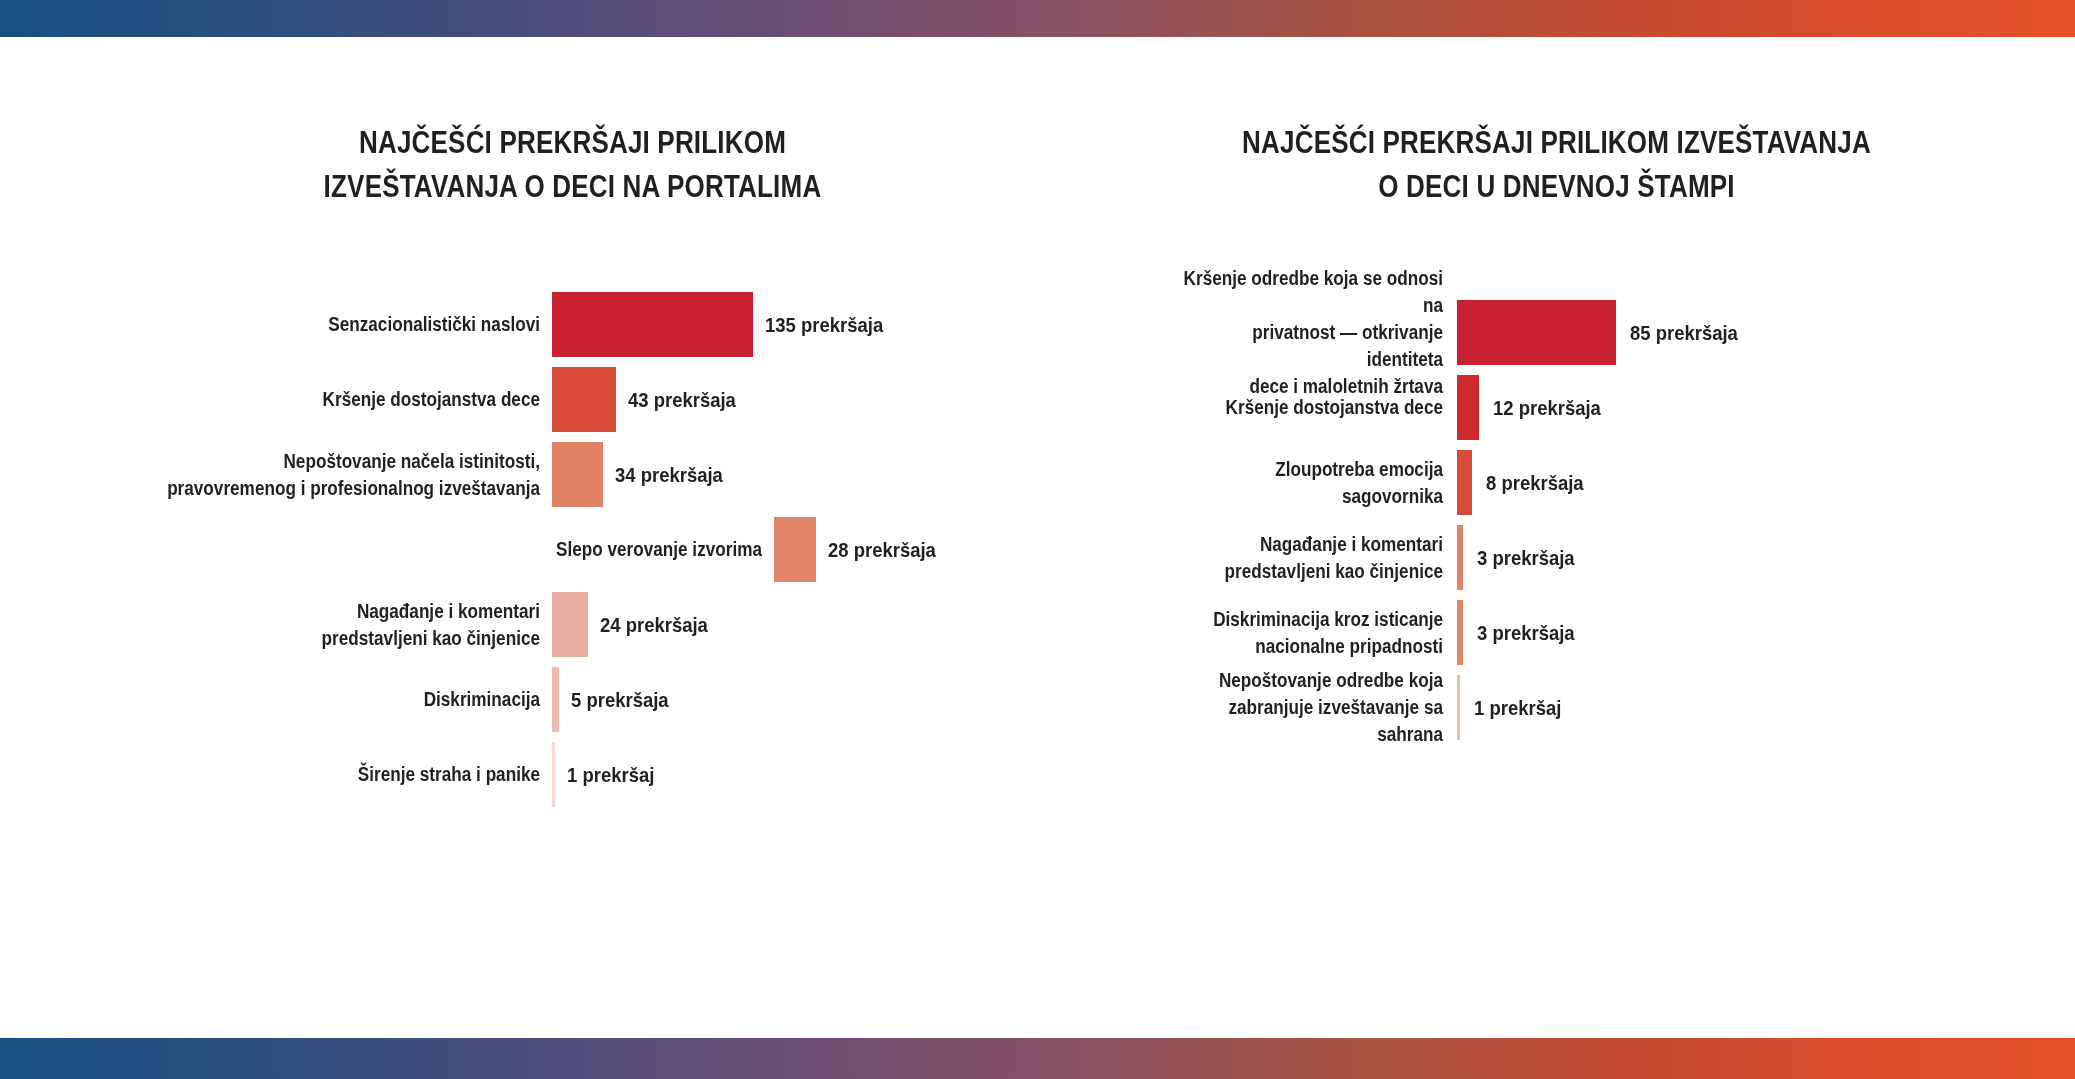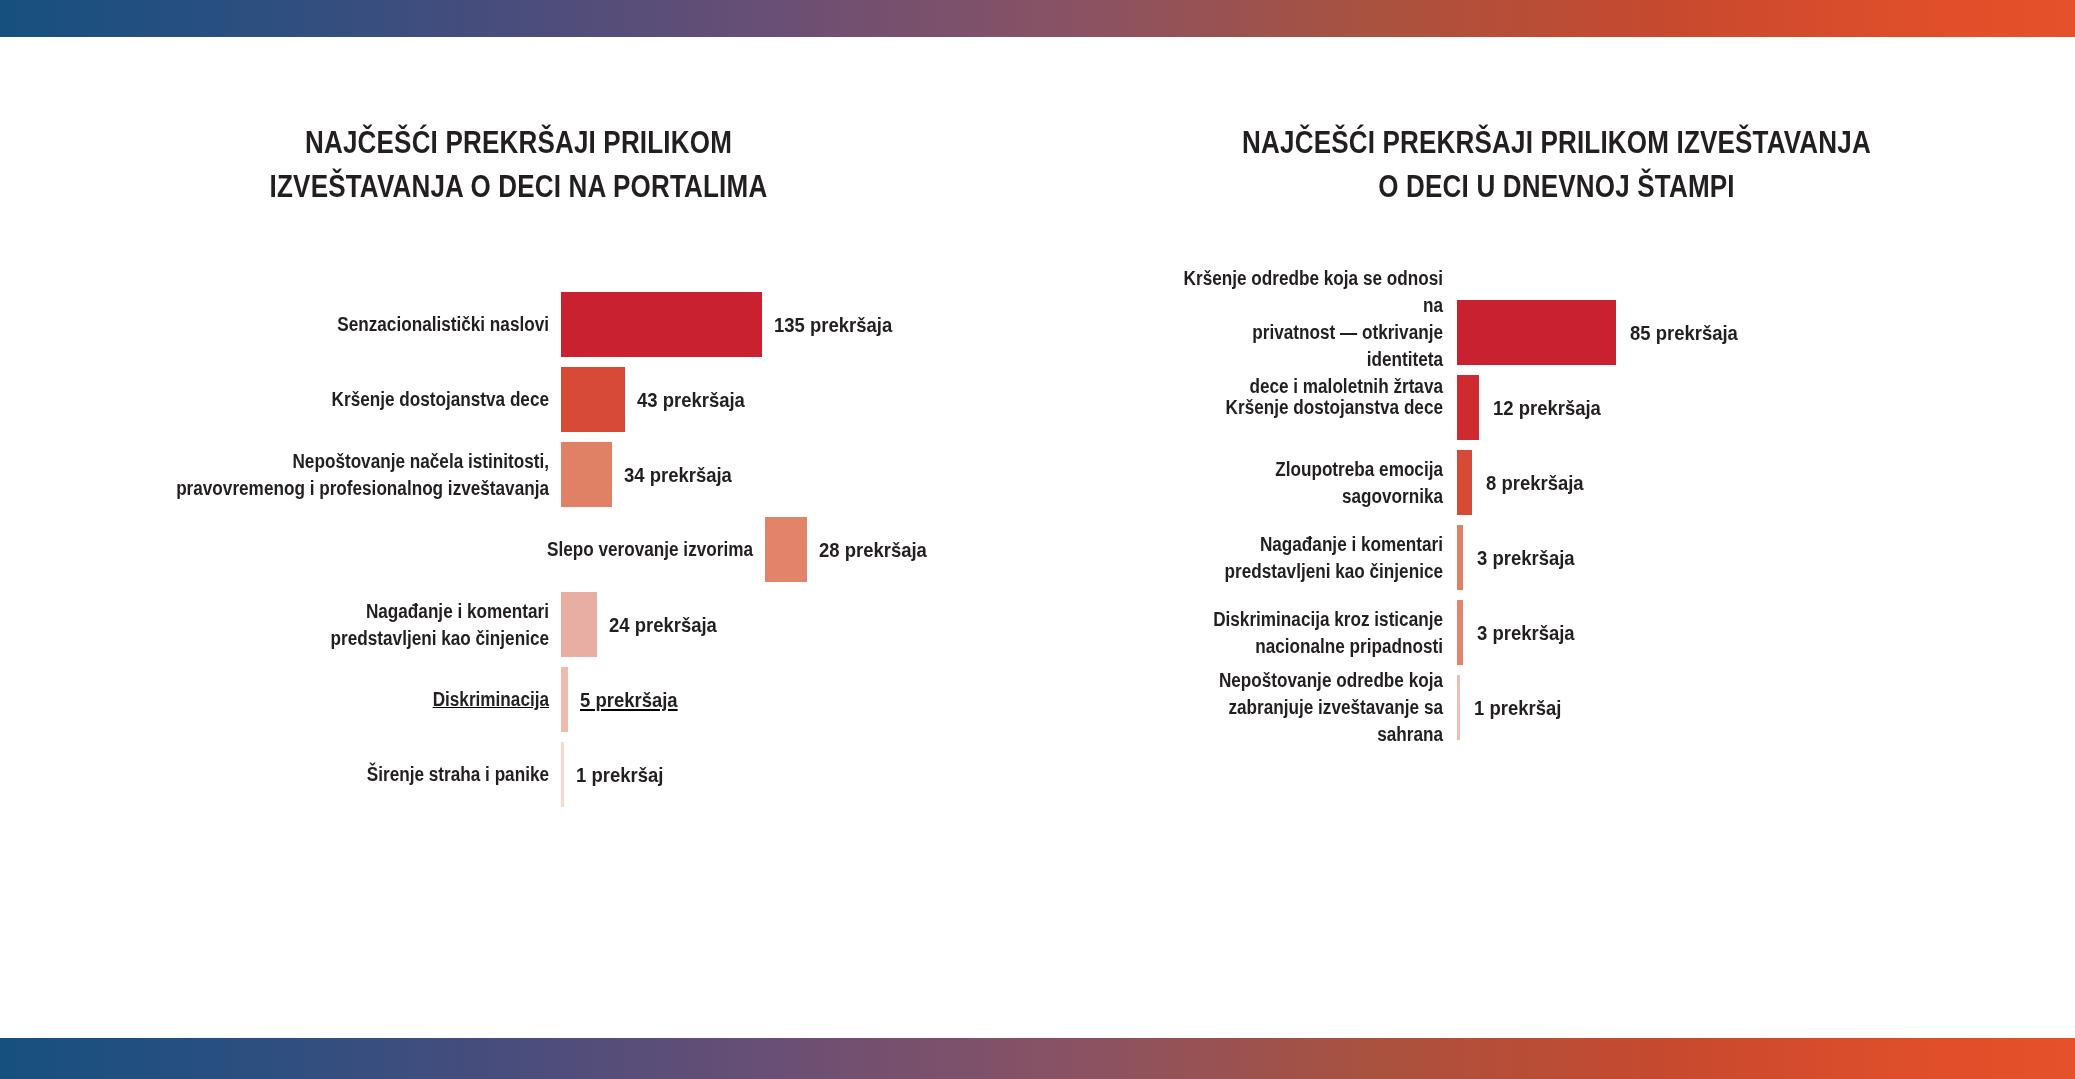--- a/index.html
+++ b/index.html
@@ -30,21 +30,21 @@
     right: 0;
     bottom: 41px;
   }
 
   .panel {
     position: absolute;
     top: 0;
     width: 1037px;
     height: 100%;
   }
-  #panel-left { left: 0; }
+  #panel-left { left: 0; padding-left: 36px; }
   #panel-right { left: 1038px; }
 
   .panel-title {
     position: absolute;
     top: 58px;
     width: 100%;
     text-align: center;
     font-family: "Liberation Sans Narrow", "Liberation Sans", sans-serif;
     font-weight: 700;
     font-size: 31px;
@@ -148,21 +148,21 @@
 </head>
 <body>
 
 <div class="gradient-bar" id="top-bar"></div>
 
 <div class="canvas">
 
   <section class="panel" id="panel-left">
     <h2 class="panel-title">NAJČEŠĆI PREKRŠAJI PRILIKOM
 IZVEŠTAVANJA O DECI NA PORTALIMA</h2>
-    <div class="chart" id="chart-left" style="padding-left: 100px; margin-left: 9px;">
+    <div class="chart" id="chart-left" style="padding-left: 100px;">
         <div class="row lrow" style="height: 75px;">
           <div class="row-label" style="width: 440px;">Senzacionalistički naslovi</div>
           <div style="flex: 0 0 auto; width: 12px;"></div>
           <div class="bar" style="width: 201px; background: rgb(201, 33, 47); height: 65px;"></div>
           <div style="flex: 0 0 auto; width: 12px;"></div>
           <div class="row-value">135 prekršaja</div>
         </div>
         <div class="row lrow" style="height: 75px;">
           <div class="row-label" style="width: 440px;">Kršenje dostojanstva dece</div>
           <div style="flex: 0 0 auto; width: 12px;"></div>
@@ -186,21 +186,21 @@
           <div class="row-value">28 prekršaja</div>
         </div>
         <div class="row lrow" style="height: 75px;">
           <div class="row-label" style="width: 440px;">Nagađanje i komentari
 predstavljeni kao činjenice</div>
           <div style="flex: 0 0 auto; width: 12px;"></div>
           <div class="bar" style="width: 36px; background: rgb(233, 174, 163); height: 65px;"></div>
           <div style="flex: 0 0 auto; width: 12px;"></div>
           <div class="row-value">24 prekršaja</div>
         </div>
-        <div class="row lrow" style="height: 75px; text-decoration: underline;">
+        <div class="row lrow" style="height: 75px;">
           <div class="row-label" style="width: 440px;">Diskriminacija</div>
           <div style="flex: 0 0 auto; width: 12px;"></div>
           <div class="bar thin" style="width: 7px; background: rgb(240, 185, 174); height: 65px;"></div>
           <div style="flex: 0 0 auto; width: 12px;"></div>
           <div class="row-value">5 prekršaja</div>
         </div>
         <div class="row lrow" style="height: 75px;">
           <div class="row-label" style="width: 440px;">Širenje straha i panike</div>
           <div style="flex: 0 0 auto; width: 12px;"></div>
           <div class="bar thin" style="width: 3px; background: rgb(246, 215, 209); height: 65px;"></div>

